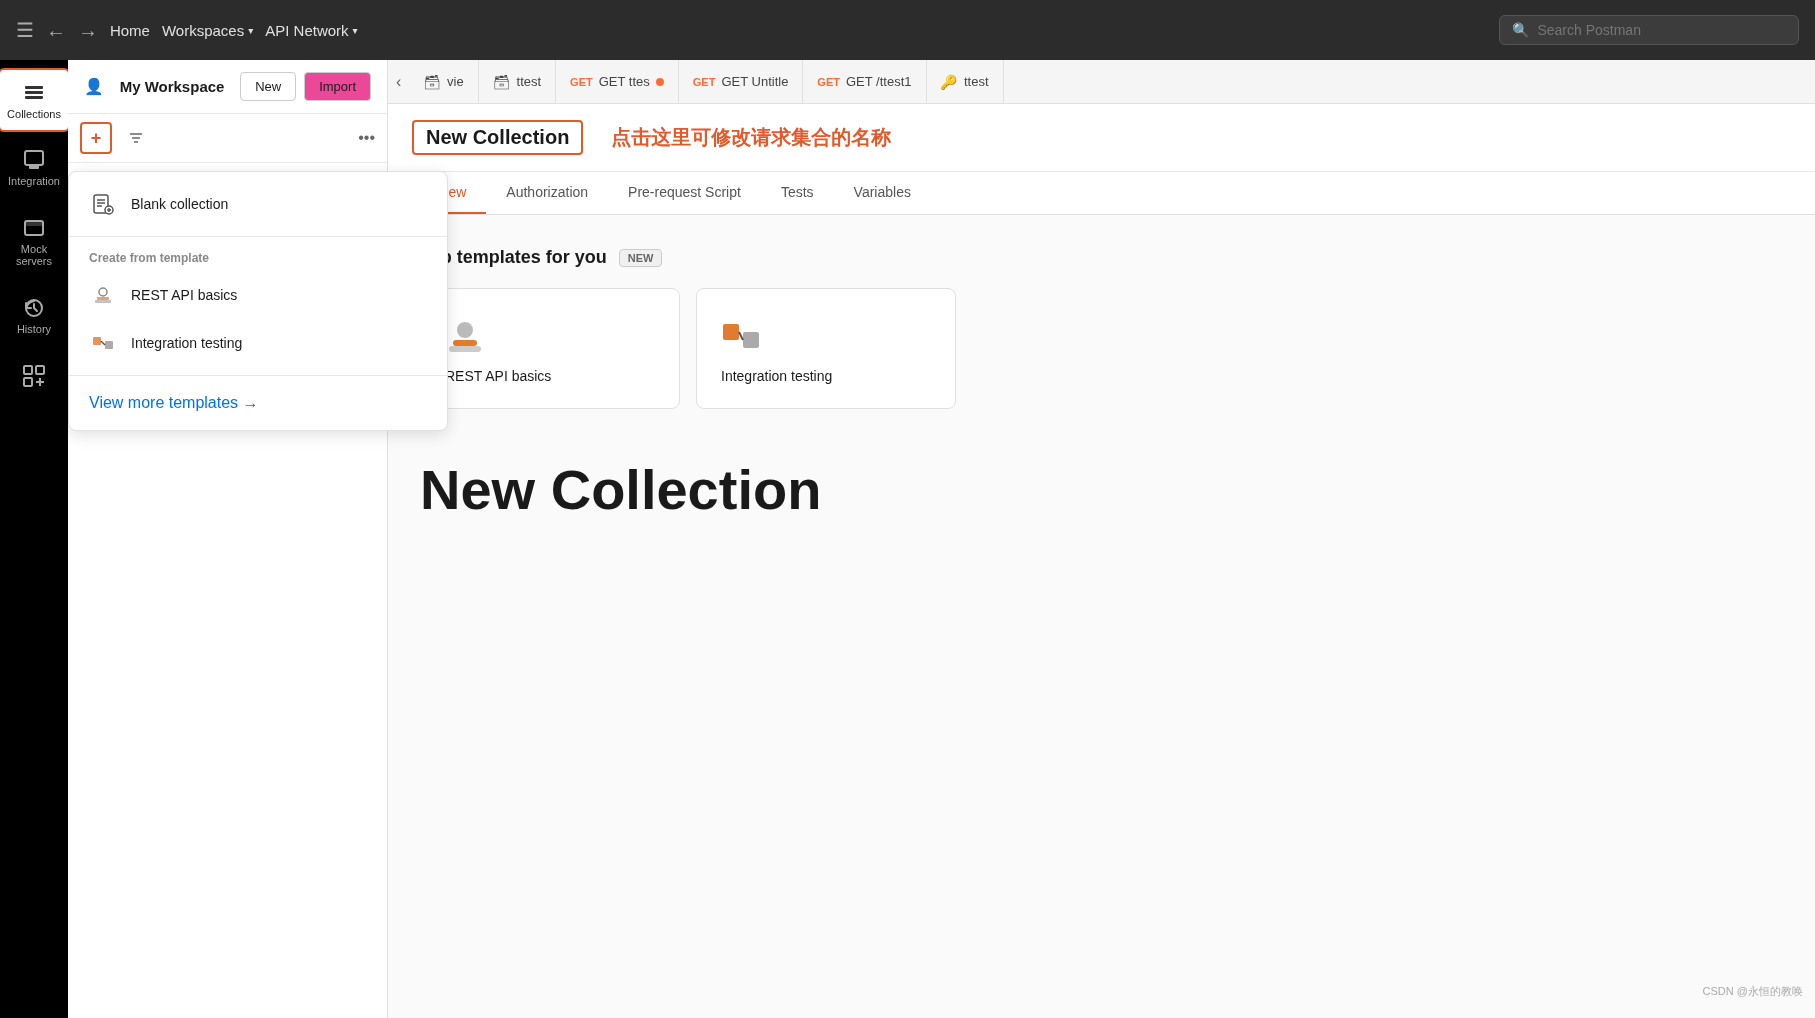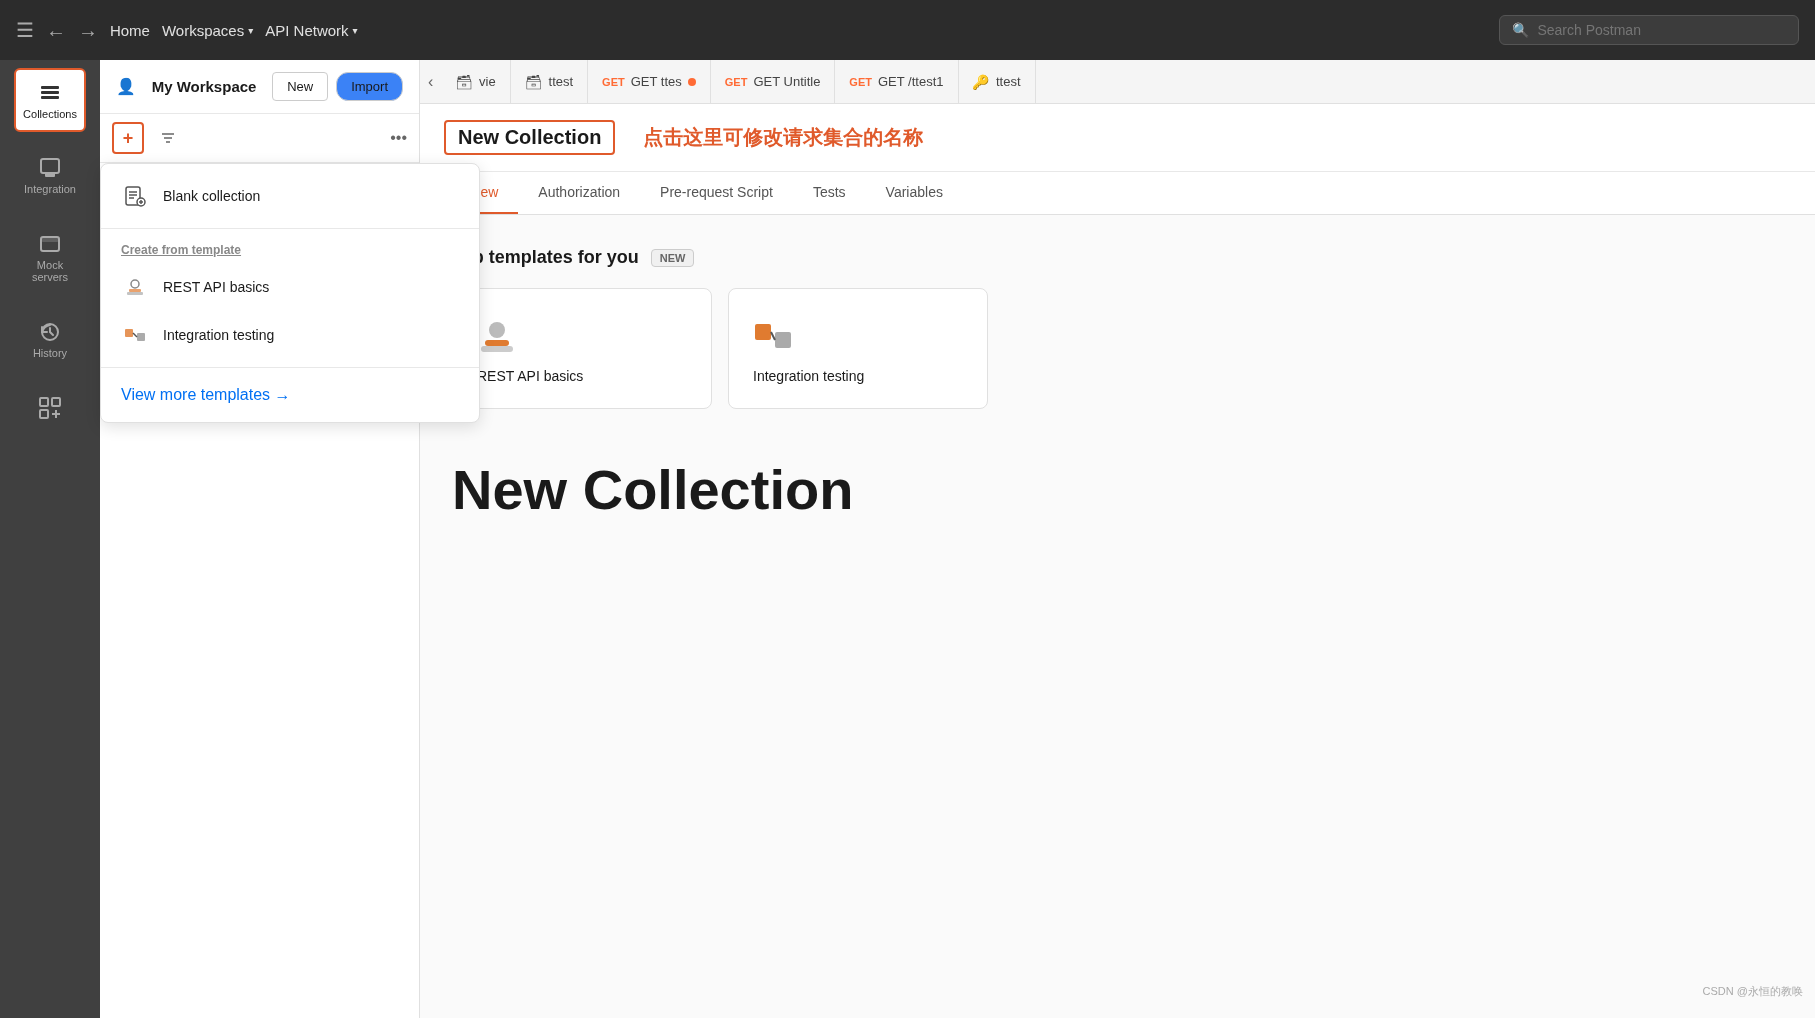--- a/index.html
+++ b/index.html
@@ -20,22 +20,22 @@
       border-radius: 6px; padding: 6px 12px; gap: 8px; width: 300px;
     }
     .search-box input { background: none; border: none; color: #ccc; font-size: 14px; outline: none; width: 100%; }
     .search-icon-svg { color: #999; font-size: 14px; }
 
     
     .main-layout { display: flex; height: calc(1018px - 60px); }
 
     
     .sidebar-icons {
-      width: 100px; background: #404040; display: flex; flex-direction: column;
-      align-items: center; padding: 8px 0; gap: 12px; flex-shrink: 0;
+      width: 68px; background: #000000; display: flex; flex-direction: column;
+      align-items: center; padding: 8px 0; gap: 4px; flex-shrink: 0;
     }
     .sidebar-item {
       display: flex; flex-direction: column; align-items: center; padding: 10px 8px;
       cursor: pointer; border-radius: 6px; width: 72px; gap: 4px;
       border: 2px solid transparent;
     }
     .sidebar-item.active { background: #fff; border: 2px solid #e05a2b; }
     .sidebar-item.active .sidebar-label { color: #1a1a1a; }
     .sidebar-icon { font-size: 20px; color: #aaa; }
     .sidebar-item.active .sidebar-icon { color: #1a1a1a; }
@@ -51,21 +51,21 @@
       gap: 8px;
     }
     .workspace-icon { font-size: 16px; color: #555; }
     .workspace-name { font-size: 15px; font-weight: 600; color: #1a1a1a; flex: 1; text-align: center; }
     .workspace-actions { display: flex; gap: 8px; }
     .btn-new {
       background: #fff; border: 1px solid #ccc; border-radius: 4px;
       padding: 6px 14px; font-size: 13px; cursor: pointer; font-weight: 500; color: #1a1a1a;
     }
     .btn-import {
-      background: #3b82f6; border: 1px solid #ccc; border-radius: 12px;
+      background: #ec4899; border: 1px solid #ccc; border-radius: 4px;
       padding: 6px 14px; font-size: 13px; cursor: pointer; font-weight: 500; color: #1a1a1a;
     }
 
     .collections-toolbar {
       display: flex; align-items: center; padding: 8px 12px; gap: 8px;
       border-bottom: 1px solid #e8e8e8;
     }
     .btn-add-collection {
       display: flex; align-items: center; justify-content: center;
       width: 32px; height: 32px; background: #fff; border: 2px solid #e05a2b;
@@ -87,21 +87,21 @@
       background: #fff; border: 1px solid #e0e0e0; border-radius: 8px;
       box-shadow: 0 8px 24px rgba(0,0,0,0.15); width: 380px; padding: 8px 0;
     }
     .dropdown-item {
       display: flex; align-items: center; padding: 10px 20px; gap: 14px;
       cursor: pointer; font-size: 14px; color: #1a1a1a;
     }
     .dropdown-item-icon { width: 28px; height: 28px; display: flex; align-items: center; justify-content: center; }
     .dropdown-divider { height: 1px; background: #e8e8e8; margin: 8px 0; }
     .dropdown-section-label {
-      padding: 6px 20px; font-size: 12px; color: #888; font-weight: 600; text-decoration: underline;
+      padding: 6px 20px; font-size: 12px; color: #888; font-weight: 600;
     }
     .dropdown-link {
       display: flex; align-items: center; padding: 10px 20px; gap: 6px;
       cursor: pointer; font-size: 16px; color: #0070f3; text-decoration: none;
     }
 
     
     .tabbar {
       display: flex; align-items: center; background: #f5f5f5;
       border-bottom: 1px solid #e0e0e0; height: 44px; overflow: hidden;
@@ -272,21 +272,21 @@
         <svg width="16" height="16" viewBox="0 0 16 16" fill="none">
           <line x1="2" y1="4" x2="14" y2="4" stroke="#666" stroke-width="1.5"></line>
           <line x1="4" y1="8" x2="12" y2="8" stroke="#666" stroke-width="1.5"></line>
           <line x1="6" y1="12" x2="10" y2="12" stroke="#666" stroke-width="1.5"></line>
         </svg>
       </button>
       <div class="toolbar-spacer"></div>
       <button class="btn-more">•••</button>
     </div>
 
-    <div class="dropdown-menu" style="position:relative; top:0; left:0; margin:0; border-radius:8px; box-shadow:0 4px 16px rgba(0,0,0,0.12);">
+    <div class="dropdown-menu" style="position:relative; top:8px; left:0; margin:0; border-radius:8px; box-shadow:0 4px 16px rgba(0,0,0,0.12);">
       <div class="dropdown-item">
         <div class="dropdown-item-icon">
           <svg width="22" height="22" viewBox="0 0 22 22" fill="none">
             <rect x="2" y="2" width="14" height="18" rx="2" stroke="#555" stroke-width="1.5" fill="none"></rect>
             <line x1="5" y1="7" x2="13" y2="7" stroke="#555" stroke-width="1.5"></line>
             <line x1="5" y1="10" x2="13" y2="10" stroke="#555" stroke-width="1.5"></line>
             <line x1="5" y1="13" x2="10" y2="13" stroke="#555" stroke-width="1.5"></line>
             <circle cx="17" cy="17" r="4" fill="white" stroke="#555" stroke-width="1.5"></circle>
             <line x1="15" y1="17" x2="19" y2="17" stroke="#555" stroke-width="1.5"></line>
             <line x1="17" y1="15" x2="17" y2="19" stroke="#555" stroke-width="1.5"></line>

